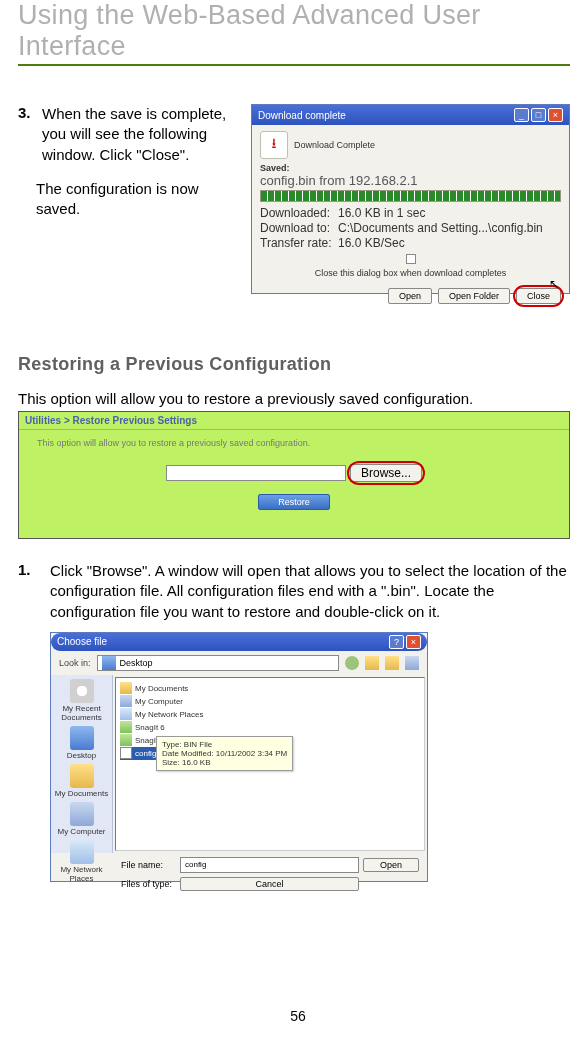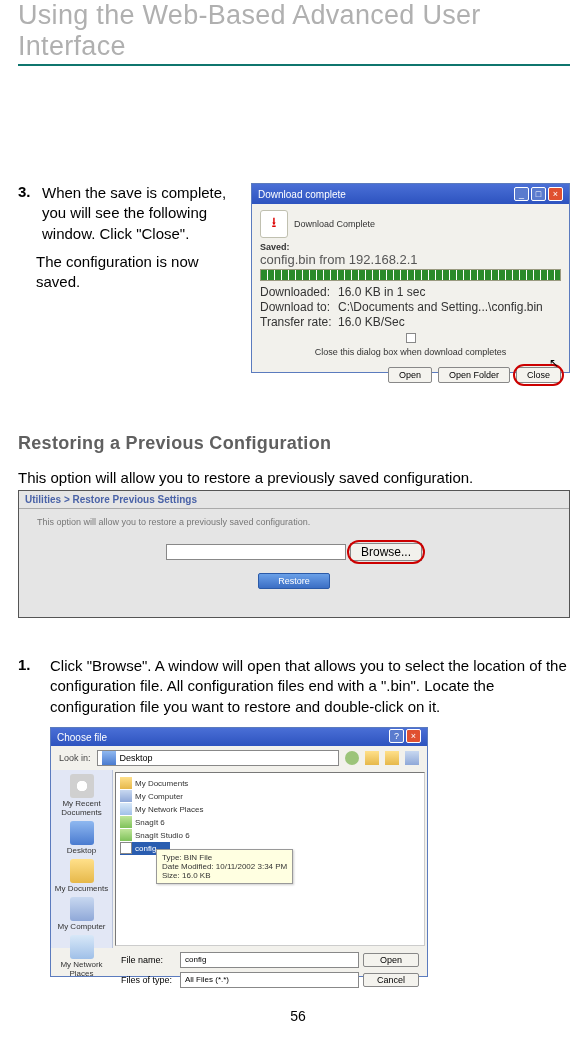--- a/index.html
+++ b/index.html
@@ -11,32 +11,32 @@
     color: #000;
     position: relative;
     padding: 0 18px;
   }
   .page-title {
     font-family: "Arial Narrow", Arial, sans-serif;
     font-size: 27px;
     font-weight: 500;
     color: #b0b0b0;
     letter-spacing: 0.3px;
-    border-bottom: 2px solid #0f766e;
+    border-bottom: 2px solid #4d7c0f;
     padding-bottom: 2px;
-    margin-bottom: 117px;
+    margin-bottom: 38px;
     font-stretch: condensed;
   }
 
   
   .row-3 { display: flex; gap: 18px; margin-bottom: 60px; }
   .row-3 .text-col { flex: 0 0 215px; }
   .row-3 .num { font-weight: bold; font-size: 15px; float: left; width: 24px; }
   .row-3 .para { font-size: 15px; line-height: 1.35; margin-left: 24px; }
-  .row-3 .para2 { font-size: 15px; line-height: 1.35; margin-left: 18px; margin-top: 8px; }
+  .row-3 .para2 { font-size: 15px; line-height: 1.35; margin-left: 18px; margin-top: 14px; }
 
   
   .dl-window {
     flex: 1;
     border: 1px solid #5b7bbe;
     font-size: 10px;
     background: #f2f1ec;
     height: 190px;
     position: relative;
   }
@@ -77,22 +77,22 @@
 
   
   .h-restore { font-weight: bold; color: #606060; letter-spacing: .3px; font-family: "Arial Narrow", Arial, sans-serif; font-size: 18px; margin-bottom: 15px; font-stretch: condensed;}
   .restore-desc { font-size: 15px; margin-bottom: 4px; }
 
   
   .restore-panel {
     border: 1px solid #555;
     height: 128px;
     font-size: 10px;
-    background: #e5e5e5;
-    margin-bottom: 38px;
+    background: #bef264;
+    margin-bottom: 22px;
   }
   .restore-panel .rp-title { border-bottom: 1px solid #aaa; padding: 3px 6px; color: #4a63a8; font-weight: bold; font-size: 10px; }
   .restore-panel .rp-text { color: #777; font-size: 9px; padding: 8px 18px; }
   .restore-panel .rp-row { display: flex; justify-content: center; align-items: center; gap: 4px; margin-top: 8px; }
   .restore-panel .rp-input { width: 180px; height: 16px; border: 1px solid #888; background: #fff; }
   .restore-panel .rp-browse { position: relative; font-size: 12px; padding: 1px 10px; border: 1px solid #888; background: #f2f1ec; }
   .restore-panel .rp-browse::after { content: ""; position: absolute; inset: -4px; border: 2px solid #cc0000; border-radius: 12px; }
   .restore-panel .rp-restorebtn { display:block; margin: 12px auto 0 auto; width: 72px; font-size: 9px; padding: 2px 0; text-align:center; background: linear-gradient(#6aa0e8,#3b6ec4); color:#fff; border:1px solid #2a5aa8; border-radius:2px;}
 
   
@@ -101,37 +101,37 @@
   .row-1 .para { font-size: 15px; line-height: 1.35; flex: 1; }
 
   
   .choose-window {
     width: 378px; height: 250px; border: 1px solid #5b7bbe; background: #f2f1ec;
     font-size: 9px; margin-left: 32px;
     position: relative;
   }
   .choose-window .cw-title {
     background: linear-gradient(#4a6fd6,#2d53bf); color:#fff; padding: 3px 6px; font-size: 10px; height: 18px;
-    display:flex; justify-content: space-between; align-items:flex-end;
+    display:flex; justify-content: space-between; align-items:center;border-radius:9px;
   }
   .choose-window .cw-title .help { width: 15px; height: 14px; background:#5a7bce; border:1px solid #fff; border-radius:2px; font-size:9px; display:flex;align-items:center;justify-content:center;}
   .choose-window .cw-title .closex { width: 15px; height: 14px; background:#e05030; border:1px solid #fff; border-radius:2px; color:#fff; font-size:9px; display:flex;align-items:center;justify-content:center; margin-left:2px;}
   .choose-window .cw-toolbar { display:flex; align-items:center; gap:6px; padding: 4px 8px; }
   .choose-window .cw-toolbar .lbl { color:#444; }
   .choose-window .cw-toolbar .lookin { flex:1; height:16px; border:1px solid #888; background:#fff; display:flex; align-items:center; padding:0 4px; gap:4px; }
   .choose-window .cw-toolbar .ticon { width:14px; height:14px; display:inline-block; }
   .choose-window .cw-main { display:flex; height: 178px; }
   .choose-window .cw-side { width: 62px; background: #e2e7f5; border-right:1px solid #b8c2da; display:flex; flex-direction:column; align-items:center; padding-top:4px; gap:4px;}
   .choose-window .cw-side .sideitem { text-align:center; font-size:8px; color:#333; width:100%;}
   .choose-window .cw-side .sideitem .si-icon { width:24px; height:24px; margin:0 auto 1px auto; border-radius:3px; }
   .choose-window .cw-filearea { flex:1; background:#fff; border:1px inset #ccc; margin:2px; position:relative; padding:4px;}
   .choose-window .cw-filearea .fi { display:flex; align-items:center; gap:3px; font-size:8px; color:#333; height:13px;}
   .choose-window .cw-filearea .fi .fic { width:12px; height:12px; }
   .choose-window .cw-filearea .fi.sel { background:#2a5db0; color:#fff; width: 50px;}
-  .choose-window .cw-filearea .tooltip { position:absolute; left:40px; top:76px; border:1px solid #999; background:#ffffe1; padding:3px 5px; font-size:8px; color:#333; box-shadow:1px 1px 2px rgba(0,0,0,.2);}
+  .choose-window .cw-filearea .tooltip { position:absolute; left:40px; top:58px; border:1px solid #999; background:#ffffe1; padding:3px 5px; font-size:8px; color:#333; box-shadow:1px 1px 2px rgba(0,0,0,.2);}
   .choose-window .cw-bottom { padding: 4px 8px 6px 70px; display:grid; grid-template-columns: 55px 1fr 56px; gap:4px; align-items:center;}
   .choose-window .cw-bottom .inp { height:16px; border:1px solid #888; background:#fff; padding:0 4px; display:flex; align-items:center; font-size:8px;}
   .choose-window .cw-bottom .btn { font-size:9px; text-align:center; padding:1px 0; border:1px solid #888; background:#f4f3ee; border-radius:2px;}
   .choose-window .cw-title .rbtns { display:flex; }
 
   
   .ic-desktop { background: linear-gradient(#8fb8f0,#4a7bd0); }
   .ic-folder { background: linear-gradient(#ffe08a,#e6b84a); }
   .ic-docs { background: linear-gradient(#bfe59a,#7fc25a); }
   .ic-comp { background: linear-gradient(#c8d8f0,#8fa8d8); }
@@ -279,18 +279,17 @@
         <div>Date Modified: 10/11/2002 3:34 PM</div>
         <div>Size: 16.0 KB</div>
       </div>
     </div>
   </div>
   <div class="cw-bottom">
     <span>File name:</span>
     <span class="inp">config</span>
     <span class="btn">Open</span>
     <span>Files of type:</span>
-    <span class="inp">All Files (*.*)</span>
     <span class="btn">Cancel</span>
   </div>
 </div>
 
 <div class="page-num">56</div>
 
 </body></html>

